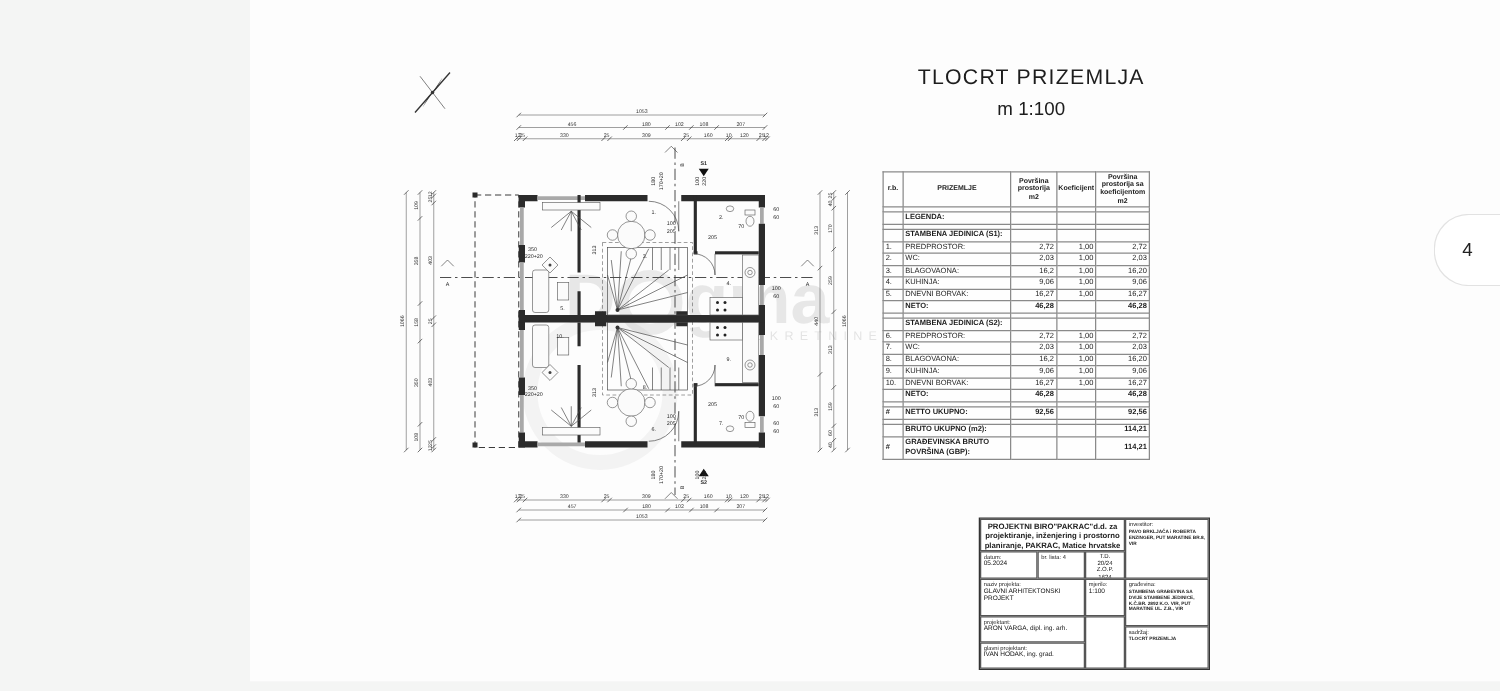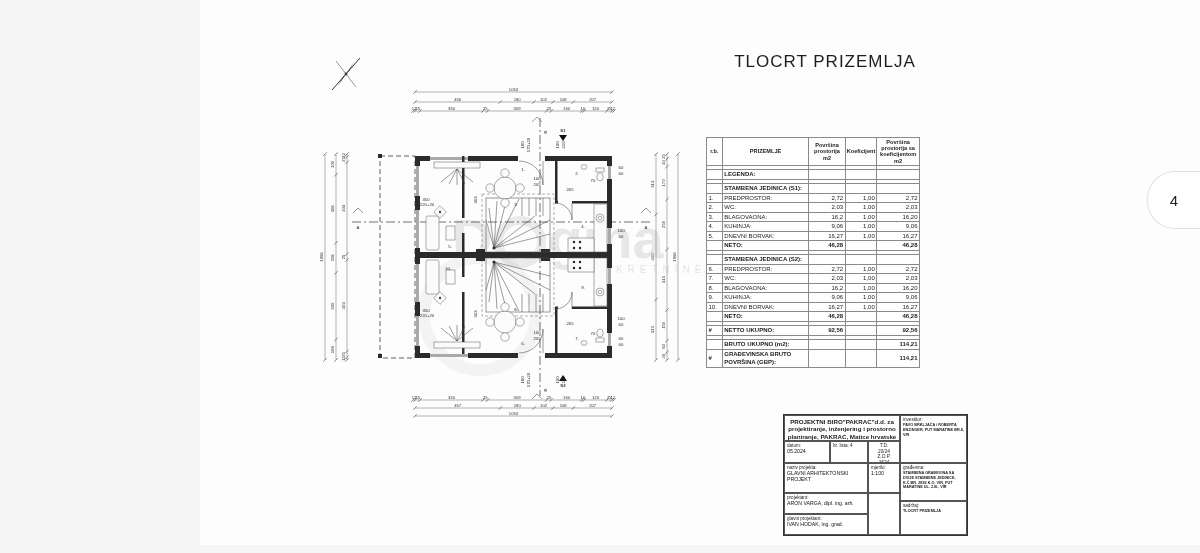--- a/index.html
+++ b/index.html
@@ -72,20 +72,21 @@
 <body>
 
 <div class="page"></div>
 
 <div class="page-tab">
   <span>4</span>
 </div>
 
 <div class="draw-title">
   <div class="t1">TLOCRT  PRIZEMLJA</div>
+  <div class="t2">m 1:100</div>
 </div>
 
 <div class="wm wm-text">
   <span>D</span>
     <span class="wm-ring"></span>
     <span>gma</span>
 </div>
 <div class="wm wm-sub">NEKRETNINE</div>
 <div class="wm wm-bigring"></div>
 

